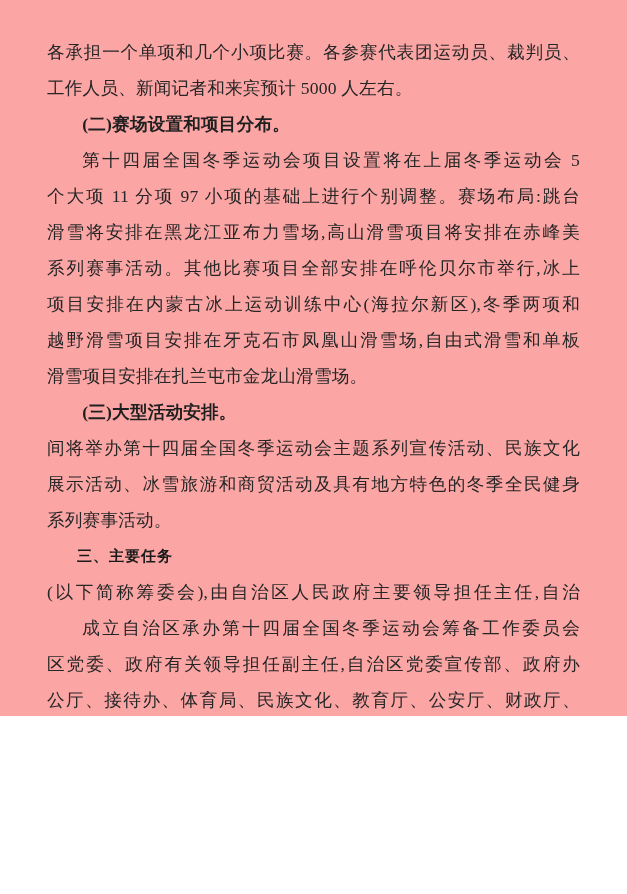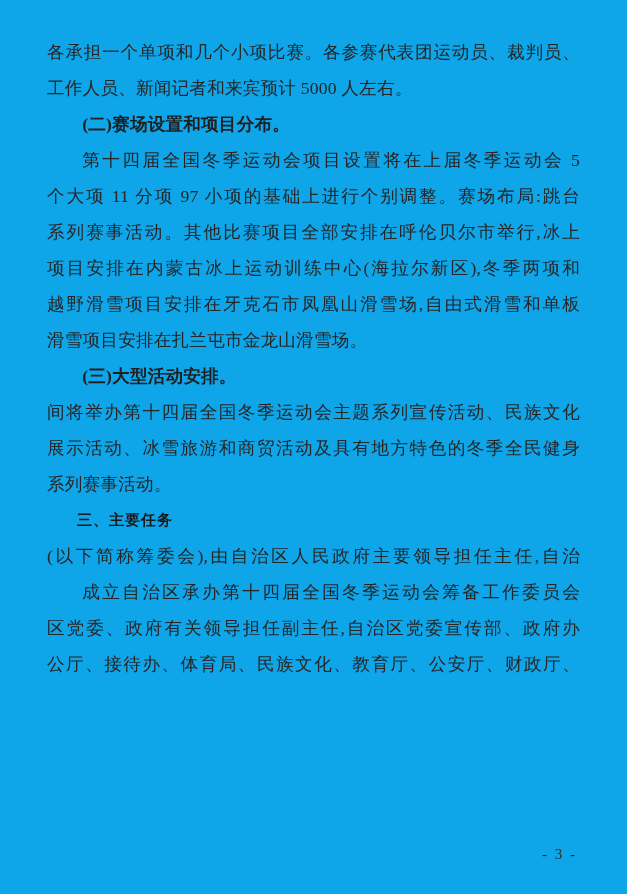--- a/index.html
+++ b/index.html
@@ -3,22 +3,22 @@
 <meta charset="utf-8">
 <style>
   html, body {
     margin: 0;
     padding: 0;
     background: #ffffff;
   }
   .page {
     position: relative;
     width: 627px;
-    height: 894px;
-    background: #0ea5e9;
+    height: 716px;
+    background: #fca5a5;
     overflow: hidden;
     font-family: "Liberation Serif", "DejaVu Serif", serif;
     color: #262626;
   }
   .doc-body {
     position: absolute;
     top: 34px;
     left: 47px;
     right: 47px;
   }
@@ -65,20 +65,21 @@
 </head>
 <body>
 
 <div class="page">
   <div class="doc-body">
       <div class="line">各承担一个单项和几个小项比赛。各参赛代表团运动员、裁判员、</div>
       <div class="line end">工作人员、新闻记者和来宾预计 5000 人左右。</div>
       <div class="line heading2">(二)赛场设置和项目分布。</div>
       <div class="line indent">第十四届全国冬季运动会项目设置将在上届冬季运动会 5</div>
       <div class="line">个大项 11 分项 97 小项的基础上进行个别调整。赛场布局:跳台</div>
+      <div class="line">滑雪将安排在黑龙江亚布力雪场,高山滑雪项目将安排在赤峰美</div>
       <div class="line">系列赛事活动。其他比赛项目全部安排在呼伦贝尔市举行,冰上</div>
       <div class="line">项目安排在内蒙古冰上运动训练中心(海拉尔新区),冬季两项和</div>
       <div class="line">越野滑雪项目安排在牙克石市凤凰山滑雪场,自由式滑雪和单板</div>
       <div class="line end">滑雪项目安排在扎兰屯市金龙山滑雪场。</div>
       <div class="line heading2">(三)大型活动安排。</div>
       <div class="line">间将举办第十四届全国冬季运动会主题系列宣传活动、民族文化</div>
       <div class="line">展示活动、冰雪旅游和商贸活动及具有地方特色的冬季全民健身</div>
       <div class="line end">系列赛事活动。</div>
       <div class="line heading1">三、主要任务</div>
       <div class="line">(以下简称筹委会),由自治区人民政府主要领导担任主任,自治</div>

